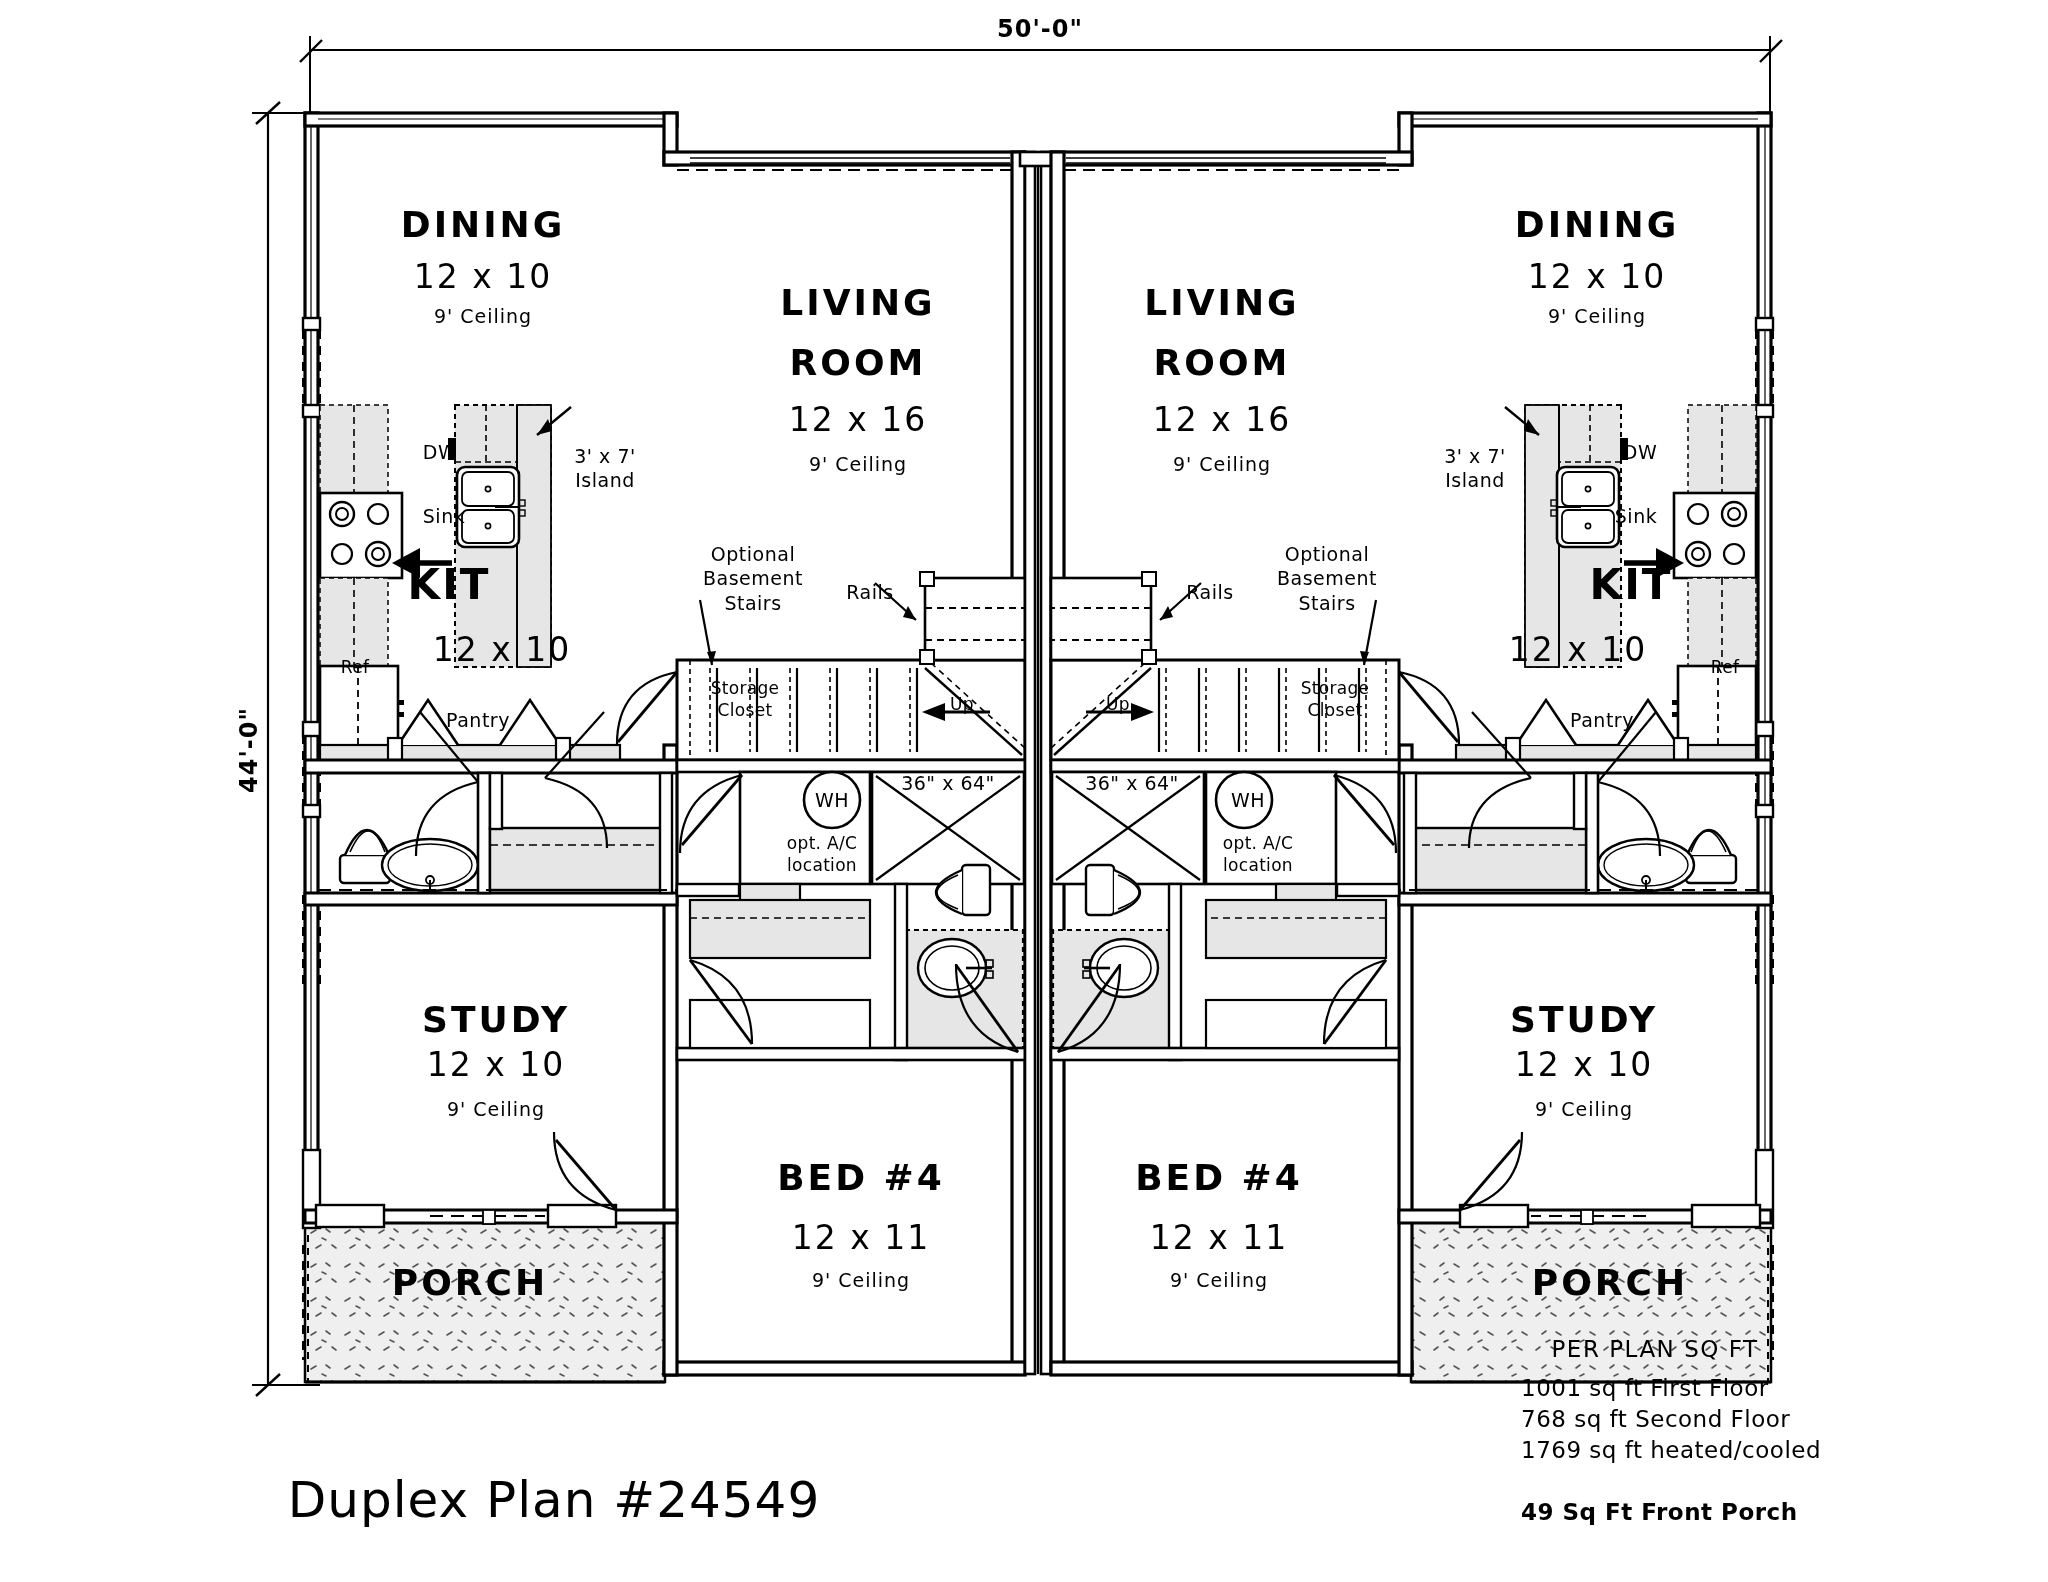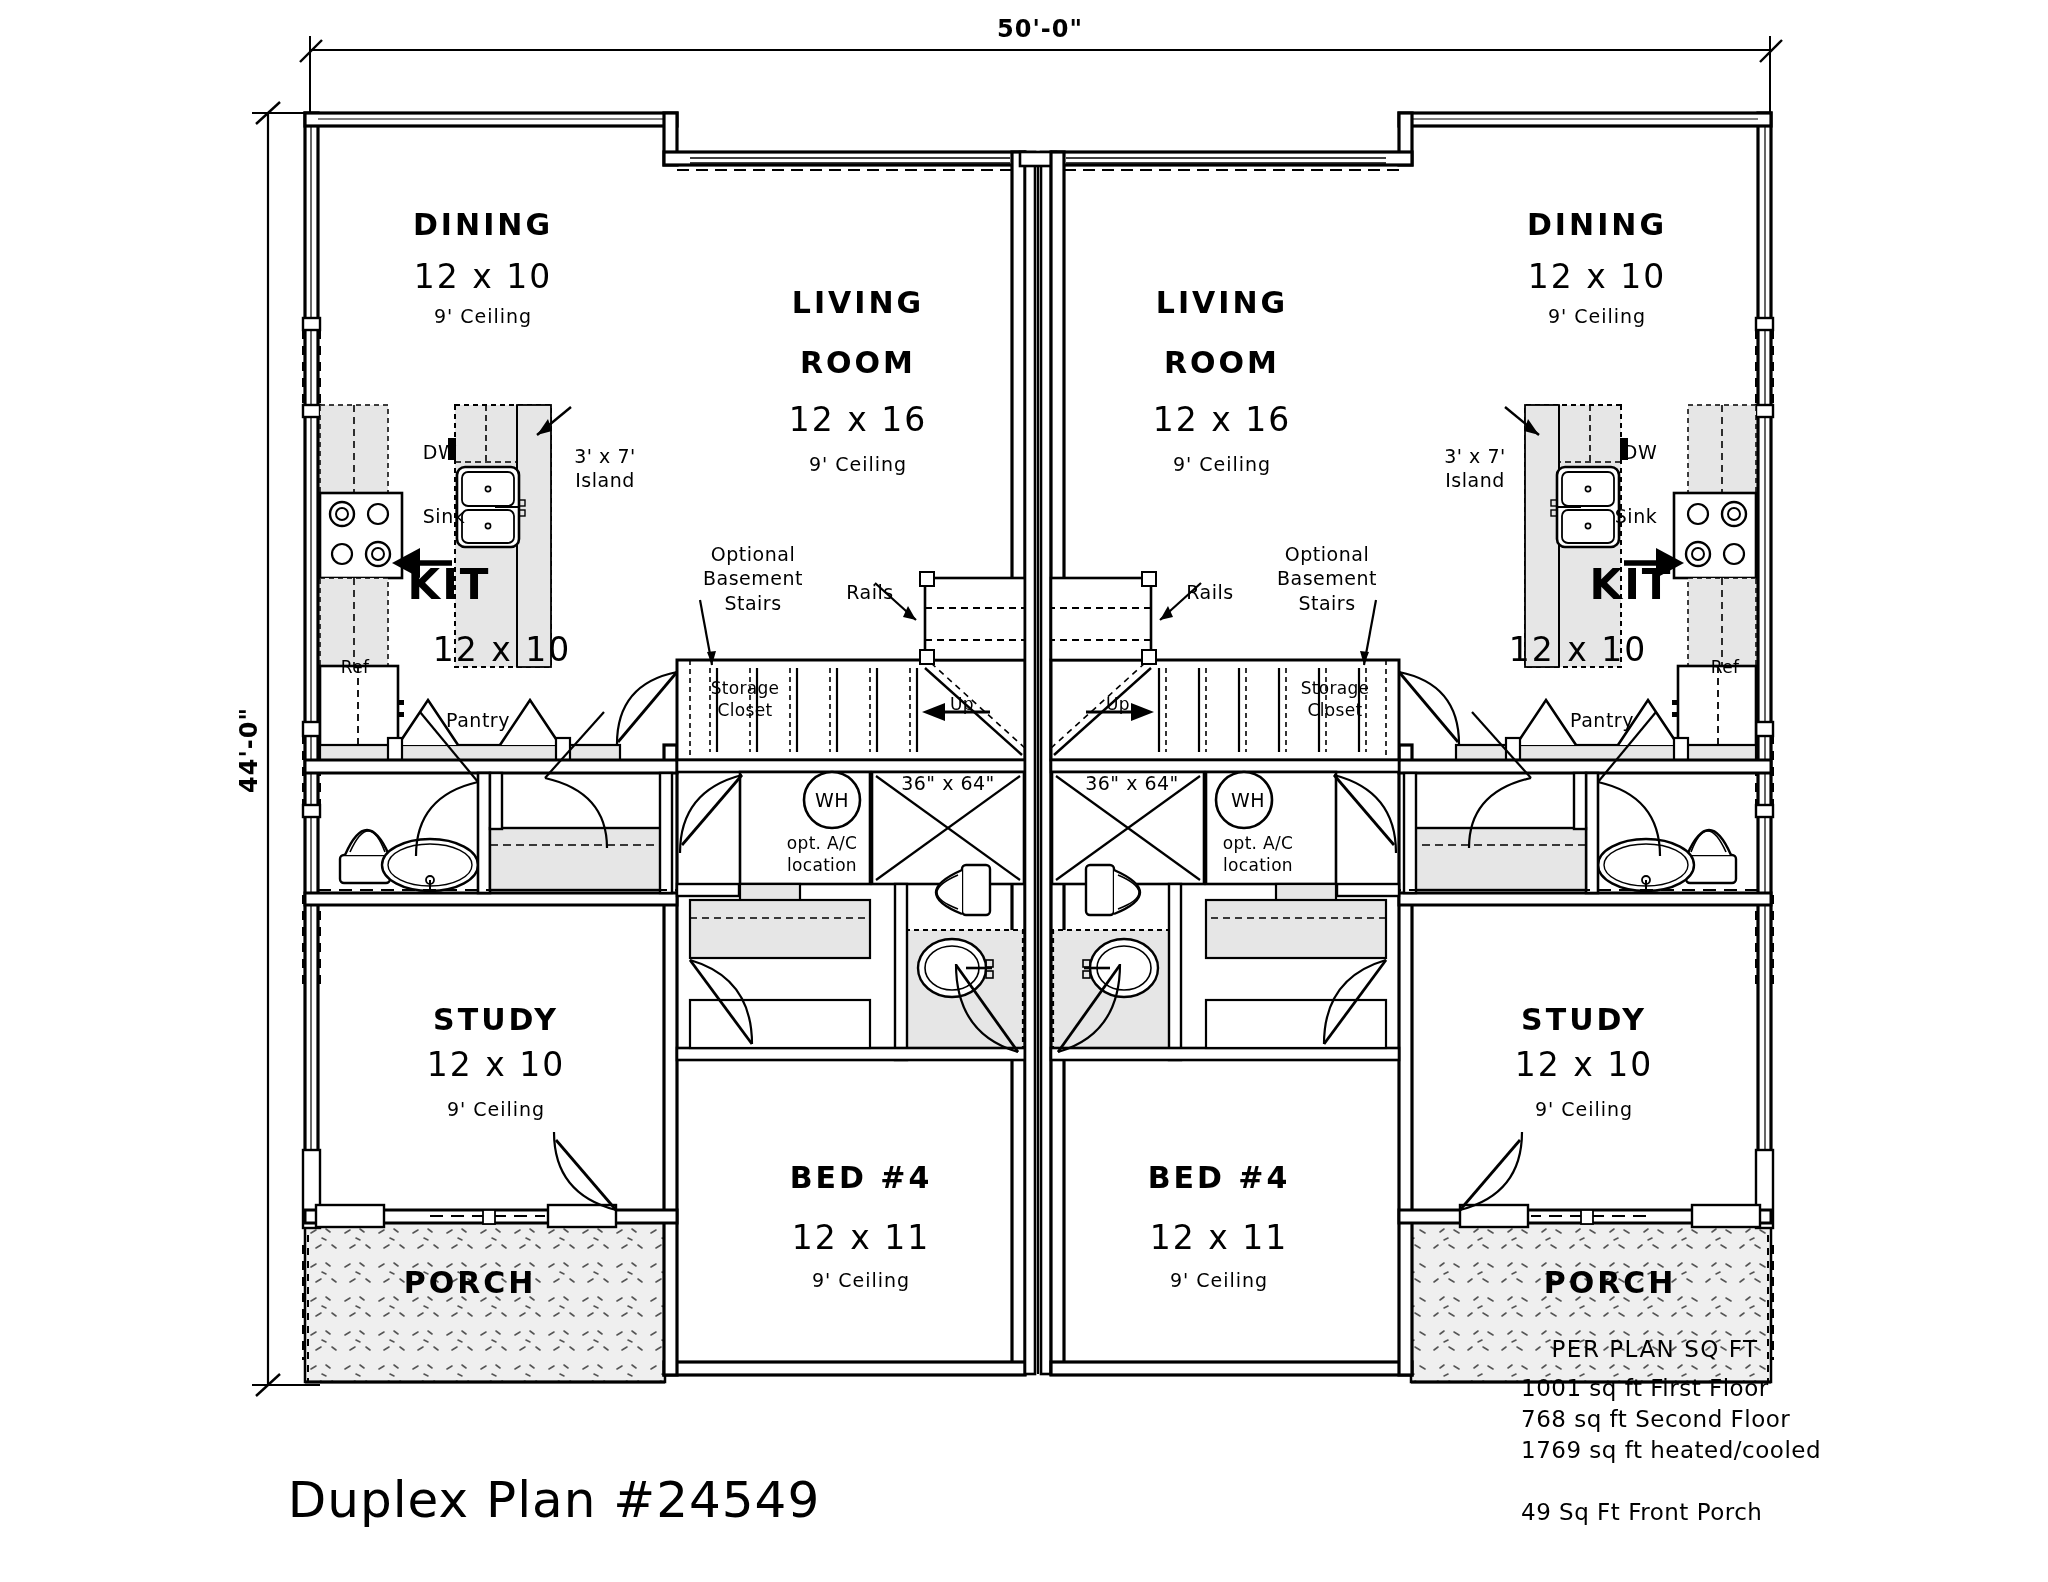--- a/index.html
+++ b/index.html
@@ -34,21 +34,21 @@
   .lbl {
     position: absolute;
     white-space: pre;
     text-align: center;
     transform: translate(-50%, -50%);
     line-height: 1.05;
     pointer-events: none;
     font-family: "DejaVu Sans", sans-serif;
   }
   .room-name {
-    font-size: 30px;
+    font-size: 36px;
     font-weight: 700;
     letter-spacing: 3px;
     font-family: "DejaVu Sans", sans-serif;
   }
   .room-dim {
     font-size: 33px;
     font-weight: 400;
     letter-spacing: 2px;
   }
   .room-ceil {
@@ -669,15 +669,15 @@
   <div class="lbl note" style="left:1132px; top:783px;">36" x 64"</div>
 
   <div class="lbl title-main" style="left:554px; top:1500px;">Duplex Plan #24549</div>
 
   <div class="lbl sqft-head" style="left:1655px; top:1349px;">PER PLAN SQ FT</div>
   <div class="sqft-line" style="position:absolute; left:1521px; top:1420px;">
     <div>1001 sq ft First Floor</div>
     <div>768 sq ft Second Floor</div>
     <div>1769 sq ft heated/cooled</div>
   </div>
-  <div class="sqft-line" style="position:absolute; left:1521px; top:1513px;">49 Sq Ft Front Porch</div>
+  <div class="sqft-line" style="position:absolute; left:1521px; top:1513px;font-weight:bold;">49 Sq Ft Front Porch</div>
 
 </div>
 
 </body></html>

